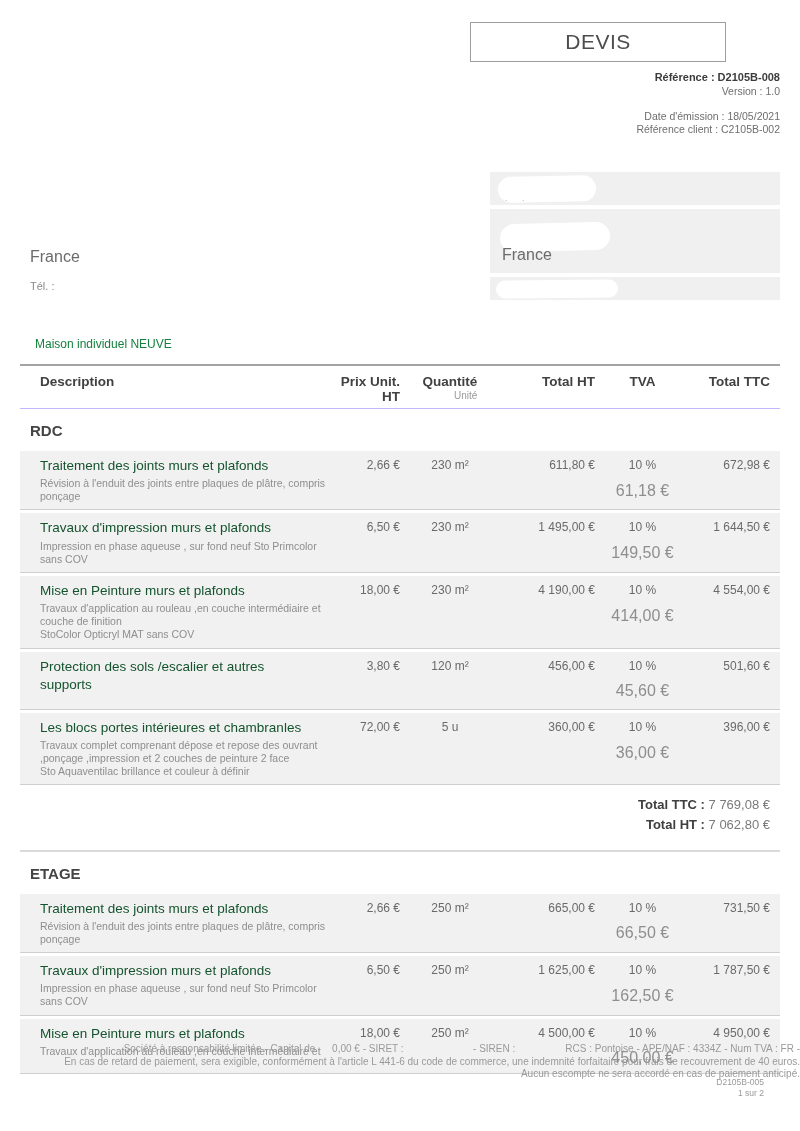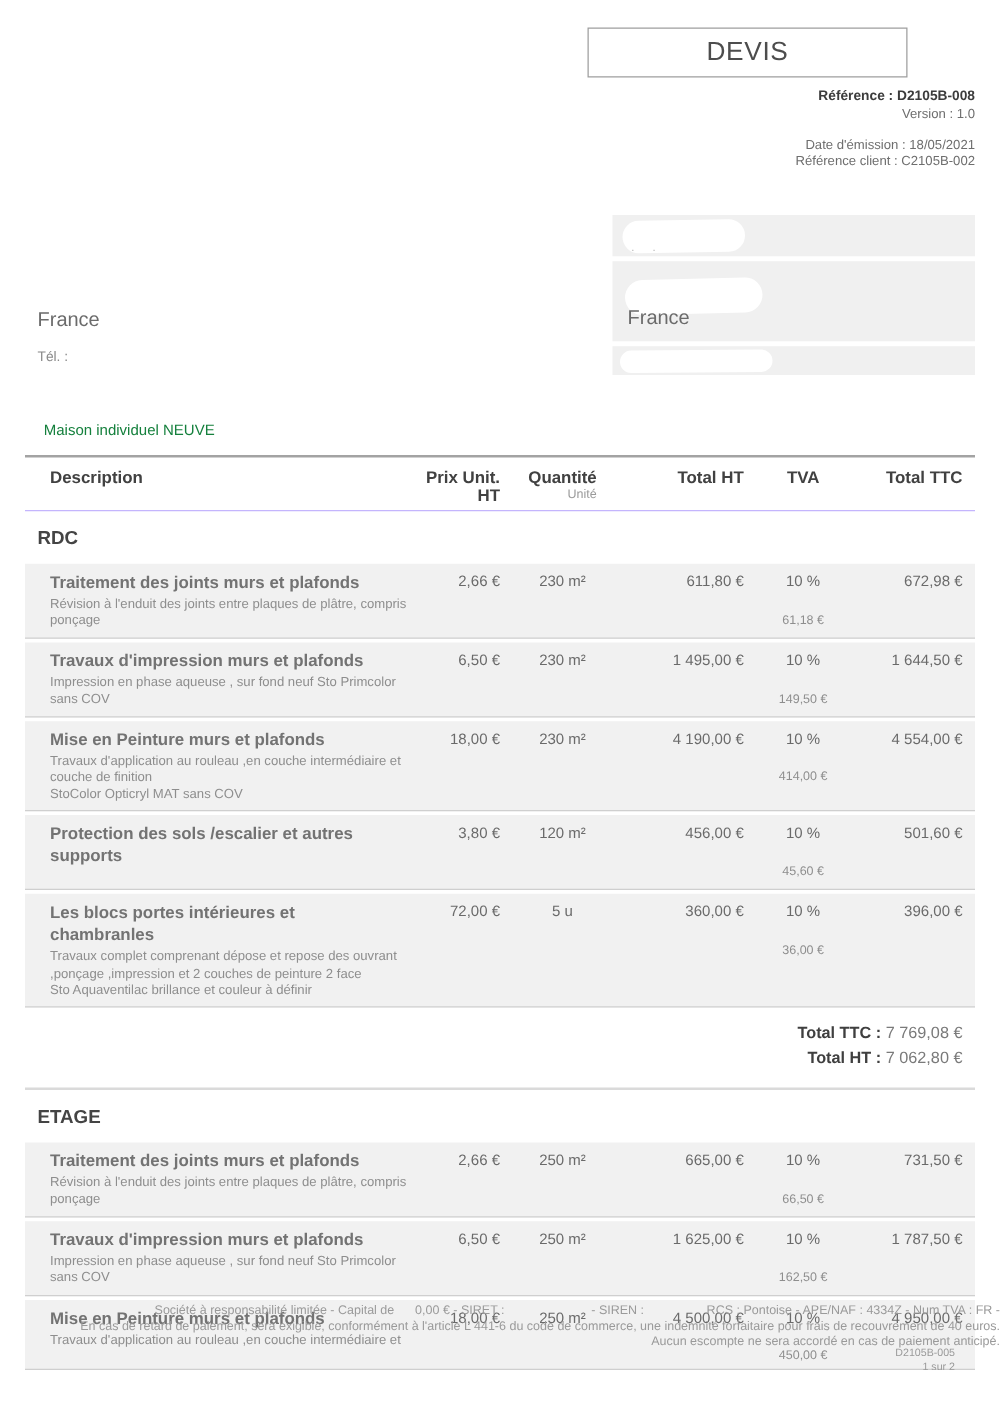--- a/index.html
+++ b/index.html
@@ -60,26 +60,26 @@
   .unit-sub { display:block; font-size:10px; font-weight:normal; color:#9a9a9a; margin-top:1px; }
 
   .section-title { font-size:15px; font-weight:bold; color:#444444; margin:13px 0 12px 10px; }
 
   .row {
     background:#f1f1f1; border-bottom:1px solid #cfcfcf; margin-bottom:3px;
     padding:6px 10px 6px 20px;
   }
   .section .row:first-of-type { border-top:1px solid #cfcfcf; }
   .row-cut { padding-bottom:3px; }
-  .row-title { font-size:13.5px; font-weight:bold; color:#737373; line-height:1.35; max-width:272px; }
+  .row-title { font-size:13.5px; font-weight:normal; color:#14532d; line-height:1.35; max-width:272px; }
   .row-desc  { font-size:10.5px; color:#8e8e8e; line-height:1.25; margin-top:2px; width:300px; white-space:pre-line; }
   .cell { font-size:12px; color:#6a6a6a; line-height:1.4; }
   .c-prix, .c-ht, .c-ttc { text-align:right; }
   .c-qty, .c-tva { text-align:center; }
-  .tva-amount { font-size:10px; color:#8e8e8e; margin-top:16px; }
+  .tva-amount { font-size:16px; color:#8e8e8e; margin-top:6px; }
 
   .totals { margin-top:10px; padding-right:10px; text-align:right; }
   .total-line { font-size:13px; line-height:1.55; }
   .total-label { font-weight:bold; color:#3f3f3f; }
   .total-value { color:#7a7a7a; }
 
   .divider { border-top:2px solid #dadada; margin-top:14px; }
 
   
   .footer {

